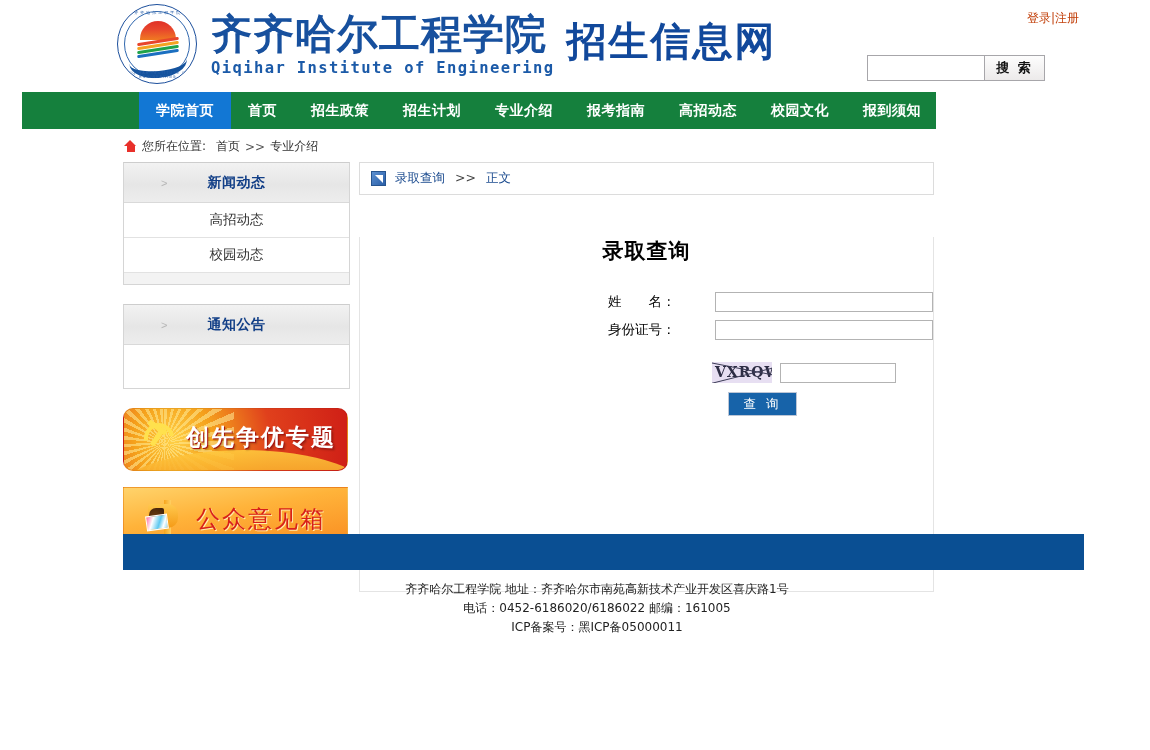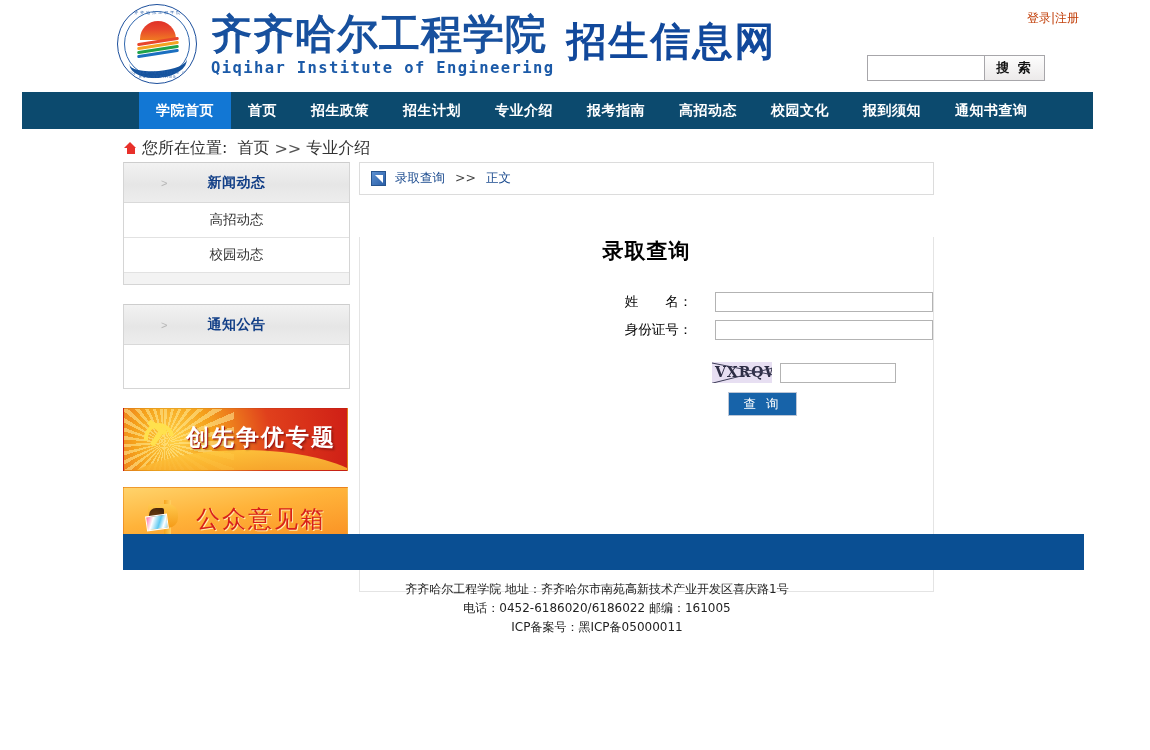--- a/index.html
+++ b/index.html
@@ -162,23 +162,23 @@
     font-weight: bold;
     color: #111;
     cursor: pointer;
     letter-spacing: 2px;
   }
 
   
   .nav {
     position: absolute;
     left: 0; top: 92px;
-    width: 1071px;
+    width: 914px;
     height: 37px;
-    background: #0c4a6e;
+    background: #15803d;
   }
   .nav-inner {
     position: absolute;
     left: 117px;
     top: 0;
     height: 37px;
     display: flex;
     align-items: stretch;
   }
   .nav-item {
@@ -196,21 +196,21 @@
   }
   .nav-item.active { background: #1277d4; }
 
   
   .crumb {
     position: absolute;
     left: 102px;
     top: 138px;
     display: flex;
     align-items: center;
-    font-size: 16px;
+    font-size: 12px;
     color: #333;
     font-family: "DejaVu Sans", sans-serif;
   }
   .home-icon {
     width: 13px; height: 13px;
     margin-right: 5px;
     position: relative;
   }
   .home-icon .roof {
     position:absolute; left:0; top:0;
@@ -298,20 +298,21 @@
     margin-bottom: 16px;
     position: relative;
     overflow: hidden;
     cursor: pointer;
     border: 1px solid rgba(0,0,0,0.05);
     box-sizing: border-box;
   }
   .banner-1 {
     background:
       radial-gradient(circle at 22% 50%, #ffd24a 0%, #f5a21c 22%, #e0401c 55%, #cf1f16 100%);
+    border-radius: 10px;
   }
   .banner-1 .rays {
     position: absolute; left: -10px; top: -18px; width: 120px; height: 100px;
     background: repeating-conic-gradient(from 0deg at 42% 52%,
       rgba(255,235,150,0.55) 0deg 5deg, rgba(255,255,255,0) 5deg 11deg);
   }
   .banner-1 .wave {
     position: absolute; left: -10px; bottom: -26px; width: 260px; height: 46px;
     background: linear-gradient(180deg,#ffc93d,#f2901a);
     border-radius: 50% 50% 0 0 / 100% 100% 0 0;
@@ -456,21 +457,21 @@
   }
   .form-row {
     display: flex;
     align-items: center;
     justify-content: flex-start;
     margin-bottom: 8px;
     padding-left: 248px;
   }
   .form-label {
     width: 104px;
-    text-align: center;
+    text-align: left;
     font-family: Liberation Serif, serif;
     font-size: 13.5px;
     color: #000;
     padding-right: 6px;
     white-space: pre;
   }
   .form-input {
     width: 224px;
     height: 20px;
     border: 1px solid #b3b3b3;

